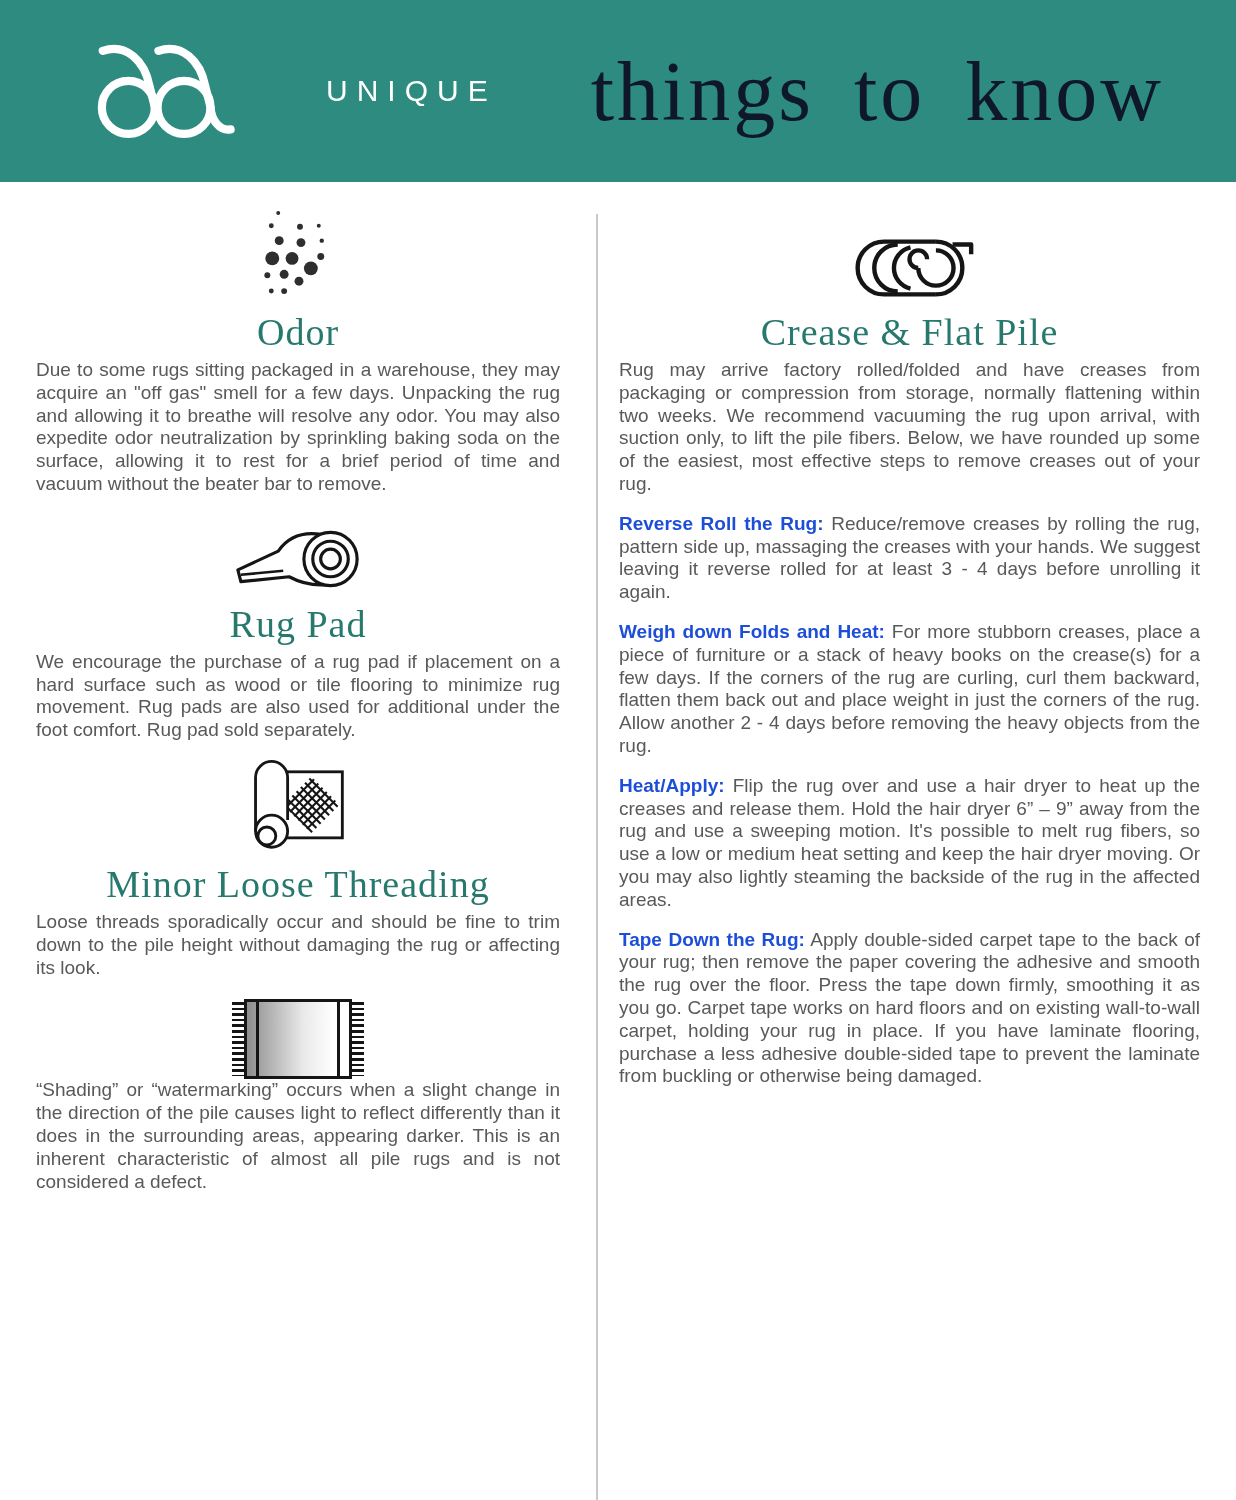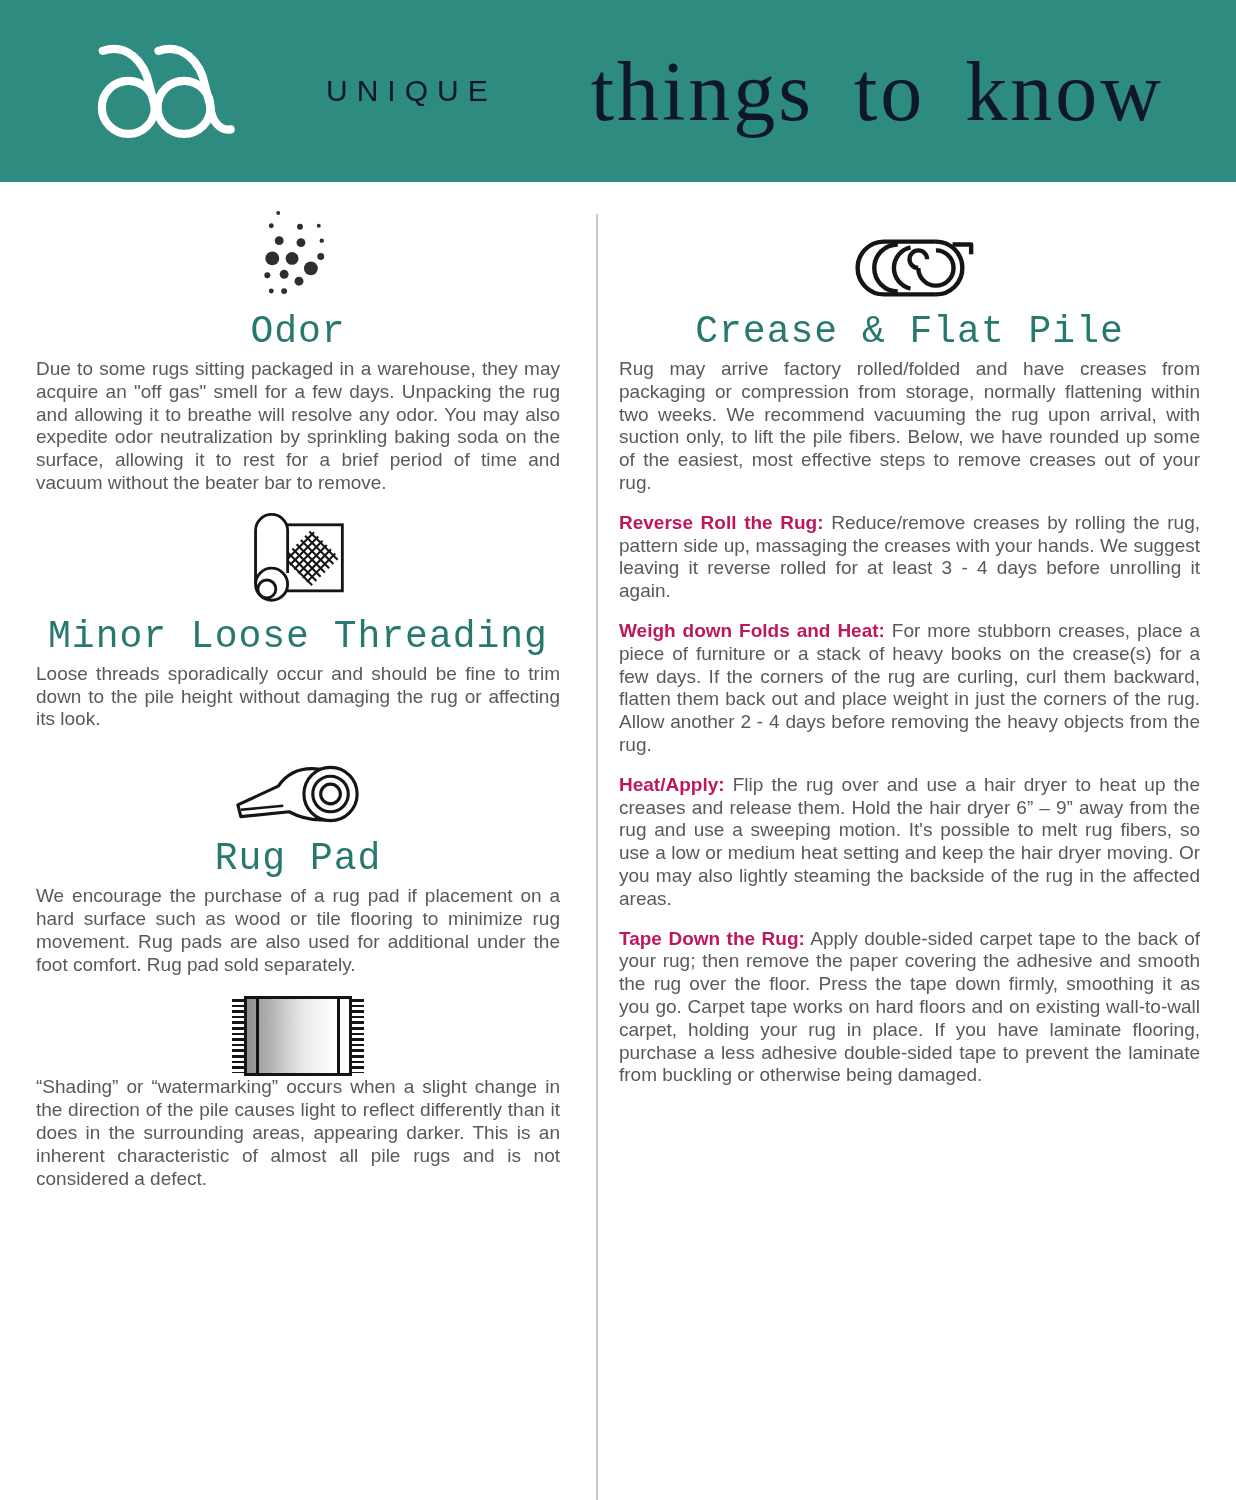--- a/index.html
+++ b/index.html
@@ -7,44 +7,44 @@
   .page {
     position:relative; width:1236px; height:1500px; overflow:hidden;
     background:#ffffff; font-family:"Liberation Sans", sans-serif;
   }
   
   .banner {
     height:182px; background:#2d8b80; display:flex; align-items:center;
   }
   .logo-svg { margin-left:90px; flex:none; }
   .brand {
-    color:#0f172a; margin-left:26px; text-align:center;
+    color:#ffffff; margin-left:26px; text-align:center;
     font-size:30px; line-height:1.45; letter-spacing:9px; font-weight:400;
   }
   .page-title {
     margin-left:auto; margin-right:72px; color:#0f172a;
     font-family:"Liberation Serif", serif; font-weight:400;
     font-size:84px; letter-spacing:3px; word-spacing:16px; white-space:nowrap;
   }
   
   .content { display:flex; height:1318px; padding:0 36px; }
   .col-left  { width:524px; flex:none; }
   .divider   { width:2px; background:#c9c9c9; margin-left:36px; margin-top:32px; }
   .col-right { flex:1; margin-left:21px; }
   .icon-wrap { display:flex; justify-content:center; }
   h2.sec-heading {
-    font-family:Liberation Mono, monospace; font-weight:400;
+    font-family:Liberation Serif, serif; font-weight:400;
     color:#27786d; font-size:38px; text-align:center;
     letter-spacing:1px; margin:10px 0 5px 0;
   }
   p.body-text {
     font-size:19px; line-height:1.2; color:#58595b; text-align:justify;
   }
   p.tip { margin-top:17px; }
-  p.tip strong { color:#be185d; font-weight:700; }
+  p.tip strong { color:#1d4ed8; font-weight:700; }
   .mt-s1 { margin-top:24px; }
   .mt-s2 { margin-top:10px; }
   .mt-s3 { margin-top:30px; }
   .mt-s4 { margin-top:20px; }
   .mt-r  { margin-top:54px; margin-bottom:4px; }
   
   .rug-icon { display:flex; align-items:center; }
   .rug-fringe {
     width:12px; height:74px;
     background:repeating-linear-gradient(180deg,#151515 0 2.6px,transparent 2.6px 5.6px);
@@ -99,20 +99,34 @@
                 <circle cx="19" cy="70" r="3"></circle>
               <circle cx="36" cy="69" r="4.5"></circle>
                 <circle cx="51" cy="76" r="4.5"></circle>
                 <circle cx="23" cy="86" r="2.5"></circle>
               <circle cx="36" cy="86" r="3"></circle>
             </g>
           </svg>
         </div>
         <h2 class="sec-heading">Odor</h2>
         <p class="body-text">Due to some rugs sitting packaged in a warehouse, they may acquire an "off gas" smell for a few days. Unpacking the rug and allowing it to breathe will resolve any odor. You may also expedite odor neutralization by sprinkling baking soda on the surface, allowing it to rest for a brief period of time and vacuum without the beater bar to remove.</p>
+      </div>
+
+      <div>
+        <div class="icon-wrap mt-s3">
+          <svg width="136" height="66" viewBox="0 0 138 66" fill="none" stroke="#151515">
+            <path d="M92 8 C72 5 58 12 49 25 L8 44 L11 56 L60 51 C73 58 86 60 98 59" stroke-width="3.2" stroke-linejoin="round"></path>
+            <path d="M11 49 L54 45" stroke-width="2.6"></path>
+            <circle cx="102" cy="33" r="27" fill="#ffffff" stroke-width="3.2"></circle>
+            <circle cx="102" cy="33" r="18" stroke-width="3.2"></circle>
+            <circle cx="102" cy="33" r="10" stroke-width="3.2"></circle>
+          </svg>
+        </div>
+        <h2 class="sec-heading">Rug Pad</h2>
+        <p class="body-text">We encourage the purchase of a rug pad if placement on a hard surface such as wood or tile flooring to minimize rug movement. Rug pads are also used for additional under the foot comfort. Rug pad sold separately.</p>
       </div>
 
       <div>
         <div class="icon-wrap mt-s2">
           <svg width="100" height="100" viewBox="0 0 104 106" fill="none" stroke="#151515">
             <rect x="33" y="21" width="66" height="70" stroke-width="3" fill="#ffffff"></rect>
             <g stroke-width="2.2">
               <path d="M64 28 L94 58"></path>
                 <path d="M59.5 32.5 L89.5 62.5"></path>
                 <path d="M55 37 L85 67"></path>
@@ -131,34 +145,20 @@
             <path d="M7 84 L7 27 A17 17 0 0 1 41 27 L41 72" stroke-width="3"></path>
             <circle cx="24" cy="84" r="17" fill="#ffffff" stroke-width="3"></circle>
             <circle cx="19" cy="89" r="9.5" fill="#ffffff" stroke-width="3"></circle>
           </svg>
         </div>
         <h2 class="sec-heading">Minor Loose Threading</h2>
         <p class="body-text">Loose threads sporadically occur and should be fine to trim down to the pile height without damaging the rug or affecting its look.</p>
       </div>
 
       <div>
-        <div class="icon-wrap mt-s3">
-          <svg width="136" height="66" viewBox="0 0 138 66" fill="none" stroke="#151515">
-            <path d="M92 8 C72 5 58 12 49 25 L8 44 L11 56 L60 51 C73 58 86 60 98 59" stroke-width="3.2" stroke-linejoin="round"></path>
-            <path d="M11 49 L54 45" stroke-width="2.6"></path>
-            <circle cx="102" cy="33" r="27" fill="#ffffff" stroke-width="3.2"></circle>
-            <circle cx="102" cy="33" r="18" stroke-width="3.2"></circle>
-            <circle cx="102" cy="33" r="10" stroke-width="3.2"></circle>
-          </svg>
-        </div>
-        <h2 class="sec-heading">Rug Pad</h2>
-        <p class="body-text">We encourage the purchase of a rug pad if placement on a hard surface such as wood or tile flooring to minimize rug movement. Rug pads are also used for additional under the foot comfort. Rug pad sold separately.</p>
-      </div>
-
-      <div>
         <div class="icon-wrap mt-s4">
           <div class="rug-icon">
             <div class="rug-fringe"></div>
             <div class="rug-body"></div>
             <div class="rug-fringe"></div>
           </div>
         </div>
         <p class="body-text">“Shading” or “watermarking” occurs when a slight change in the direction of the pile causes light to reflect differently than it does in the surrounding areas, appearing darker. This is an inherent characteristic of almost all pile rugs and is not considered a defect.</p>
       </div>
 

